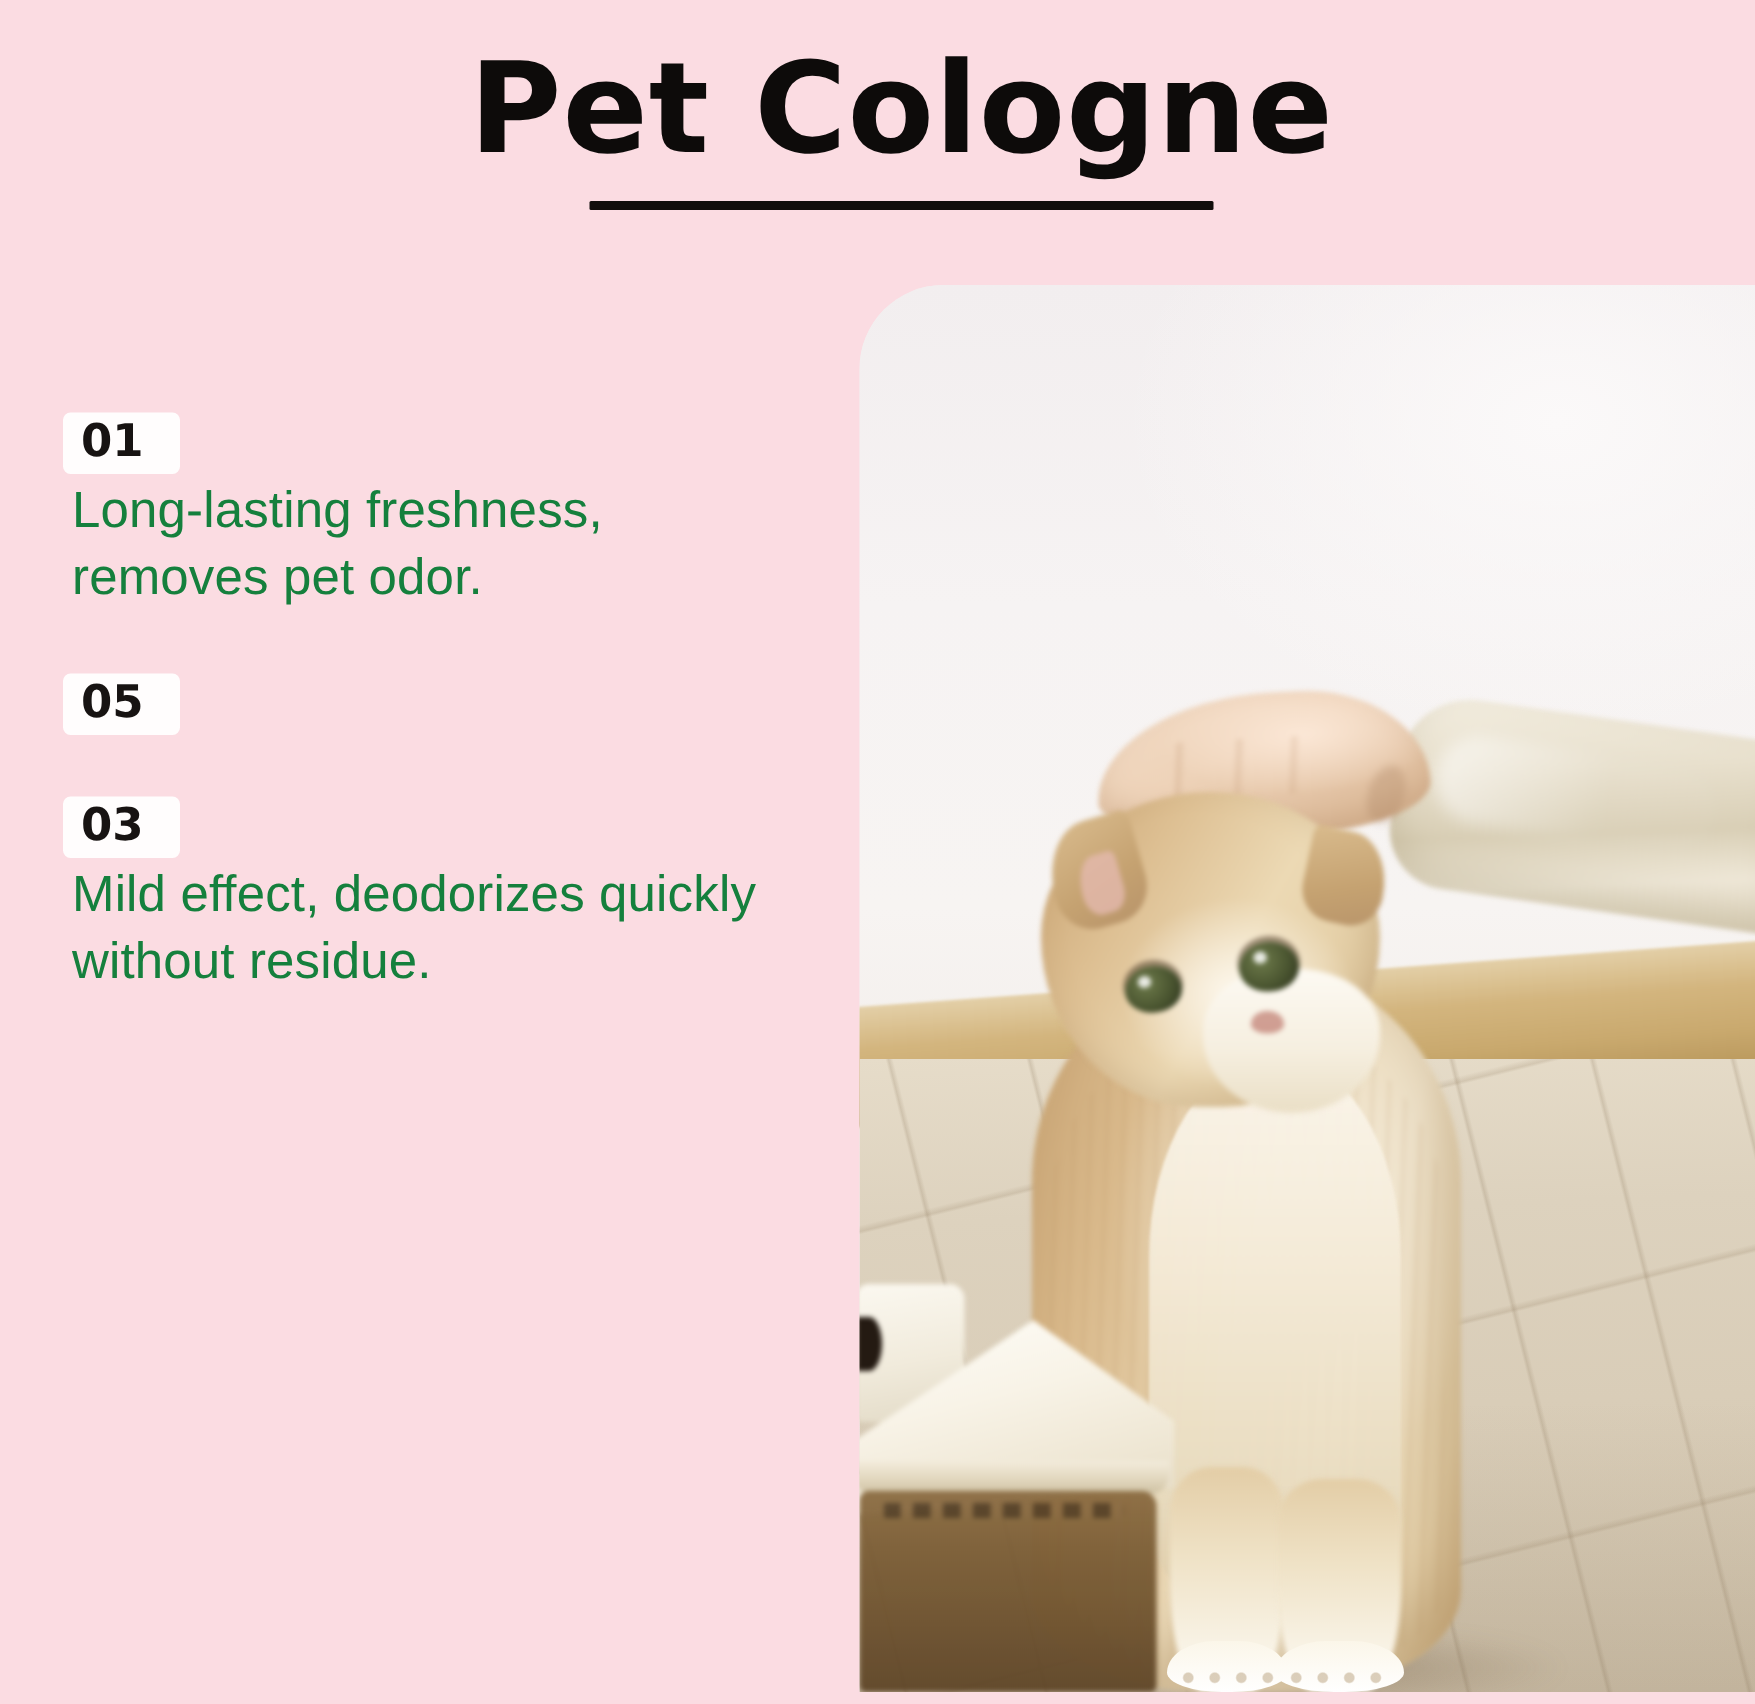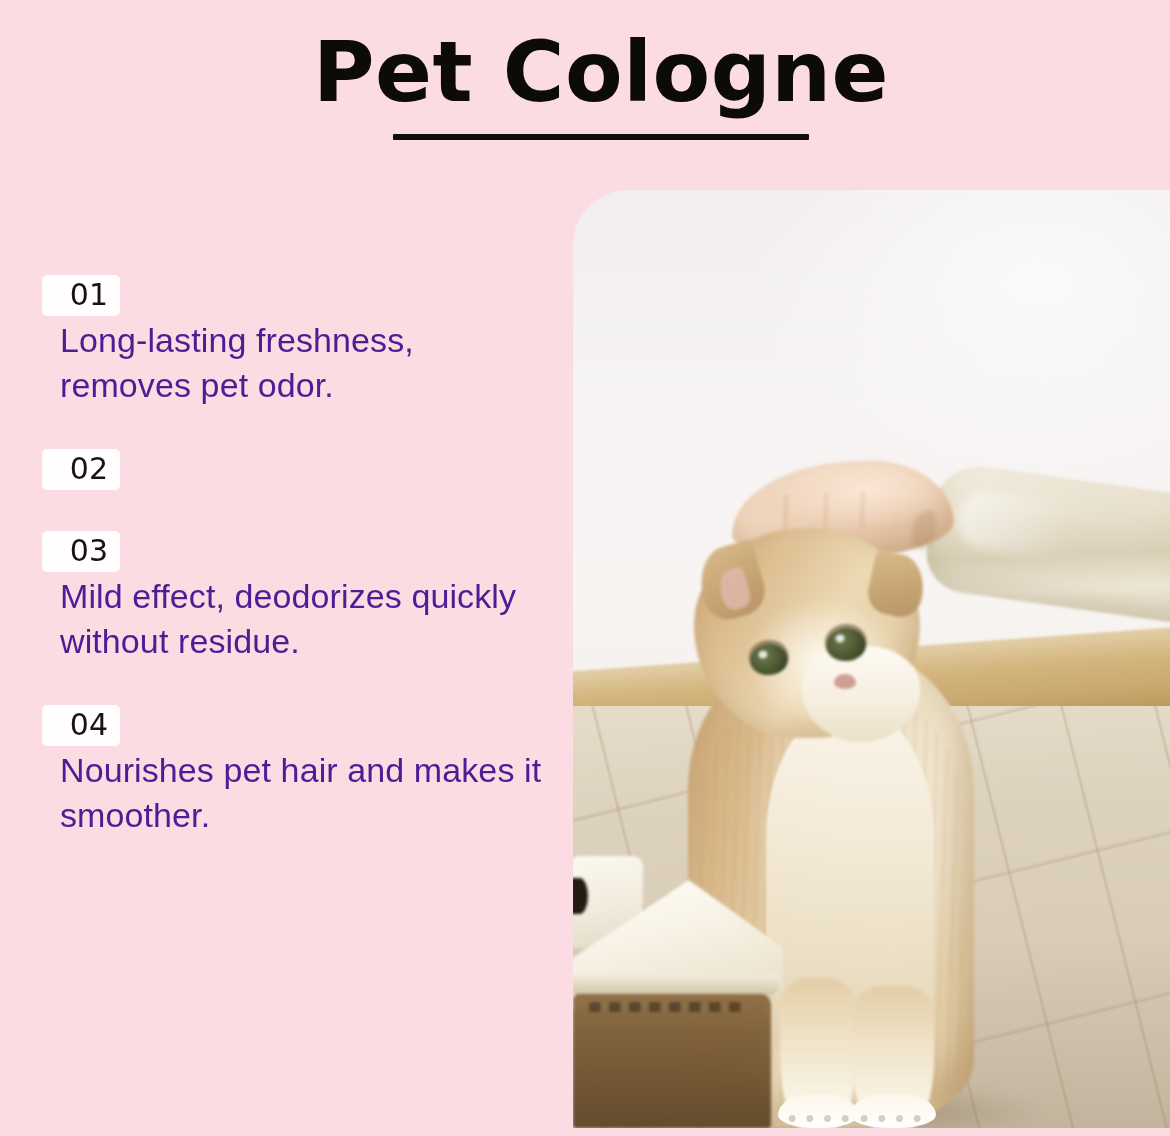--- a/index.html
+++ b/index.html
@@ -57,30 +57,30 @@
   }
   .feature:last-child { margin-bottom: 0; }
   .badge {
     display: inline-block;
     min-width: 54px;
     padding: 5px 12px 6px 12px;
     background: #fffdfd;
     border-radius: 5px;
     font-size: 30px;
     line-height: 30px;
-    font-weight: 400;
+    font-weight: 700;
     color: #171312;
     font-family: "DejaVu Sans", "Liberation Sans", sans-serif;
-    text-align: right;
+    text-align: left;
   }
   .feature-text {
-    margin: 2px 0 0 18px;
+    margin: 2px 0 0 6px;
     font-size: 34px;
     line-height: 45px;
-    color: #4c1d95;
+    color: #15803d;
     font-weight: 400;
     letter-spacing: 0.1px;
     max-width: 505px;
   }
 
   
   .photo {
     position: absolute;
     left: 573px;
     top: 190px;
@@ -452,32 +452,28 @@
   </div>
 
   <div class="features">
 
     <div class="feature">
       <div class="badge">01</div>
       <p class="feature-text">Long-lasting freshness, removes pet odor.</p>
     </div>
 
     <div class="feature">
-      <div class="badge">02</div>
+      <div class="badge">05</div>
     </div>
 
     <div class="feature">
       <div class="badge">03</div>
       <p class="feature-text">Mild effect, deodorizes quickly without residue.</p>
     </div>
 
-    <div class="feature">
-      <div class="badge">04</div>
-      <p class="feature-text">Nourishes pet hair and makes it smoother.</p>
-    </div>
 
   </div>
 
   <div class="photo">
 
     <div class="wall"></div>
     <div class="baseboard"></div>
     <div class="floor">
       <div class="floor-shade"></div>
     </div>

